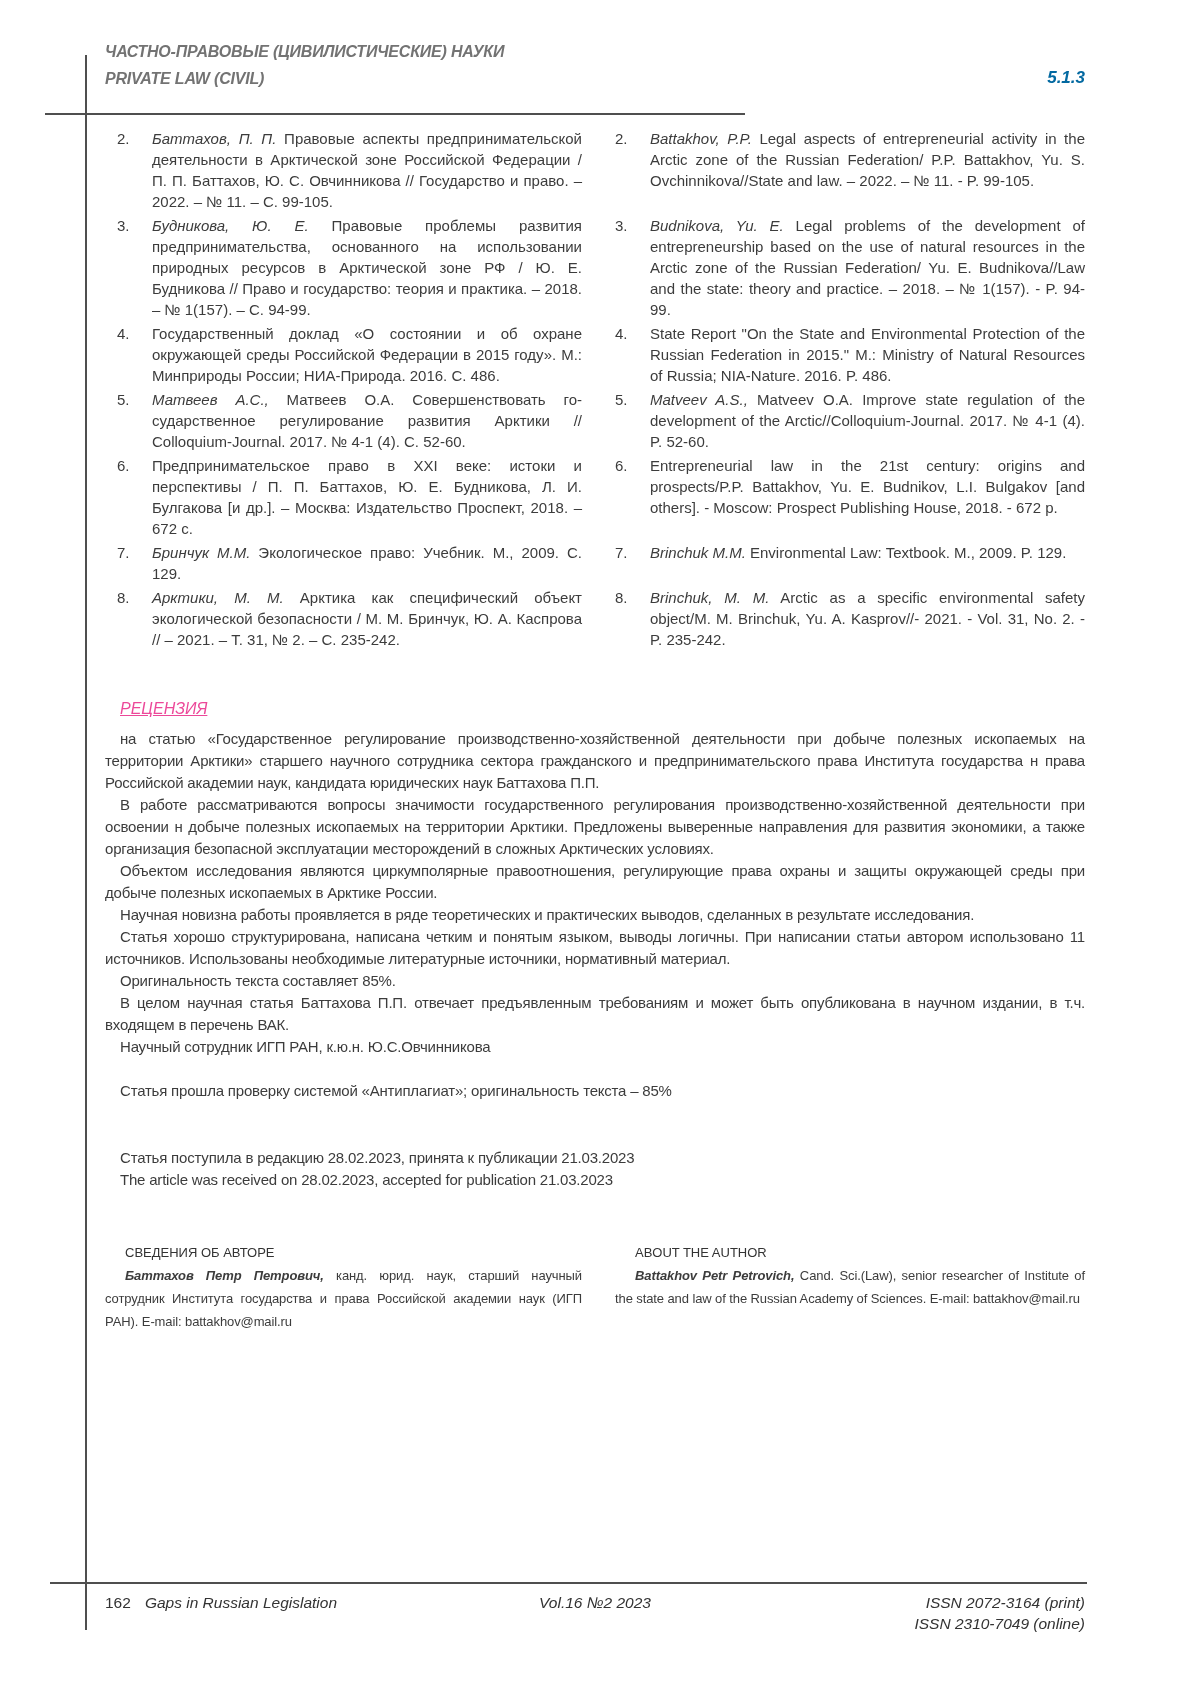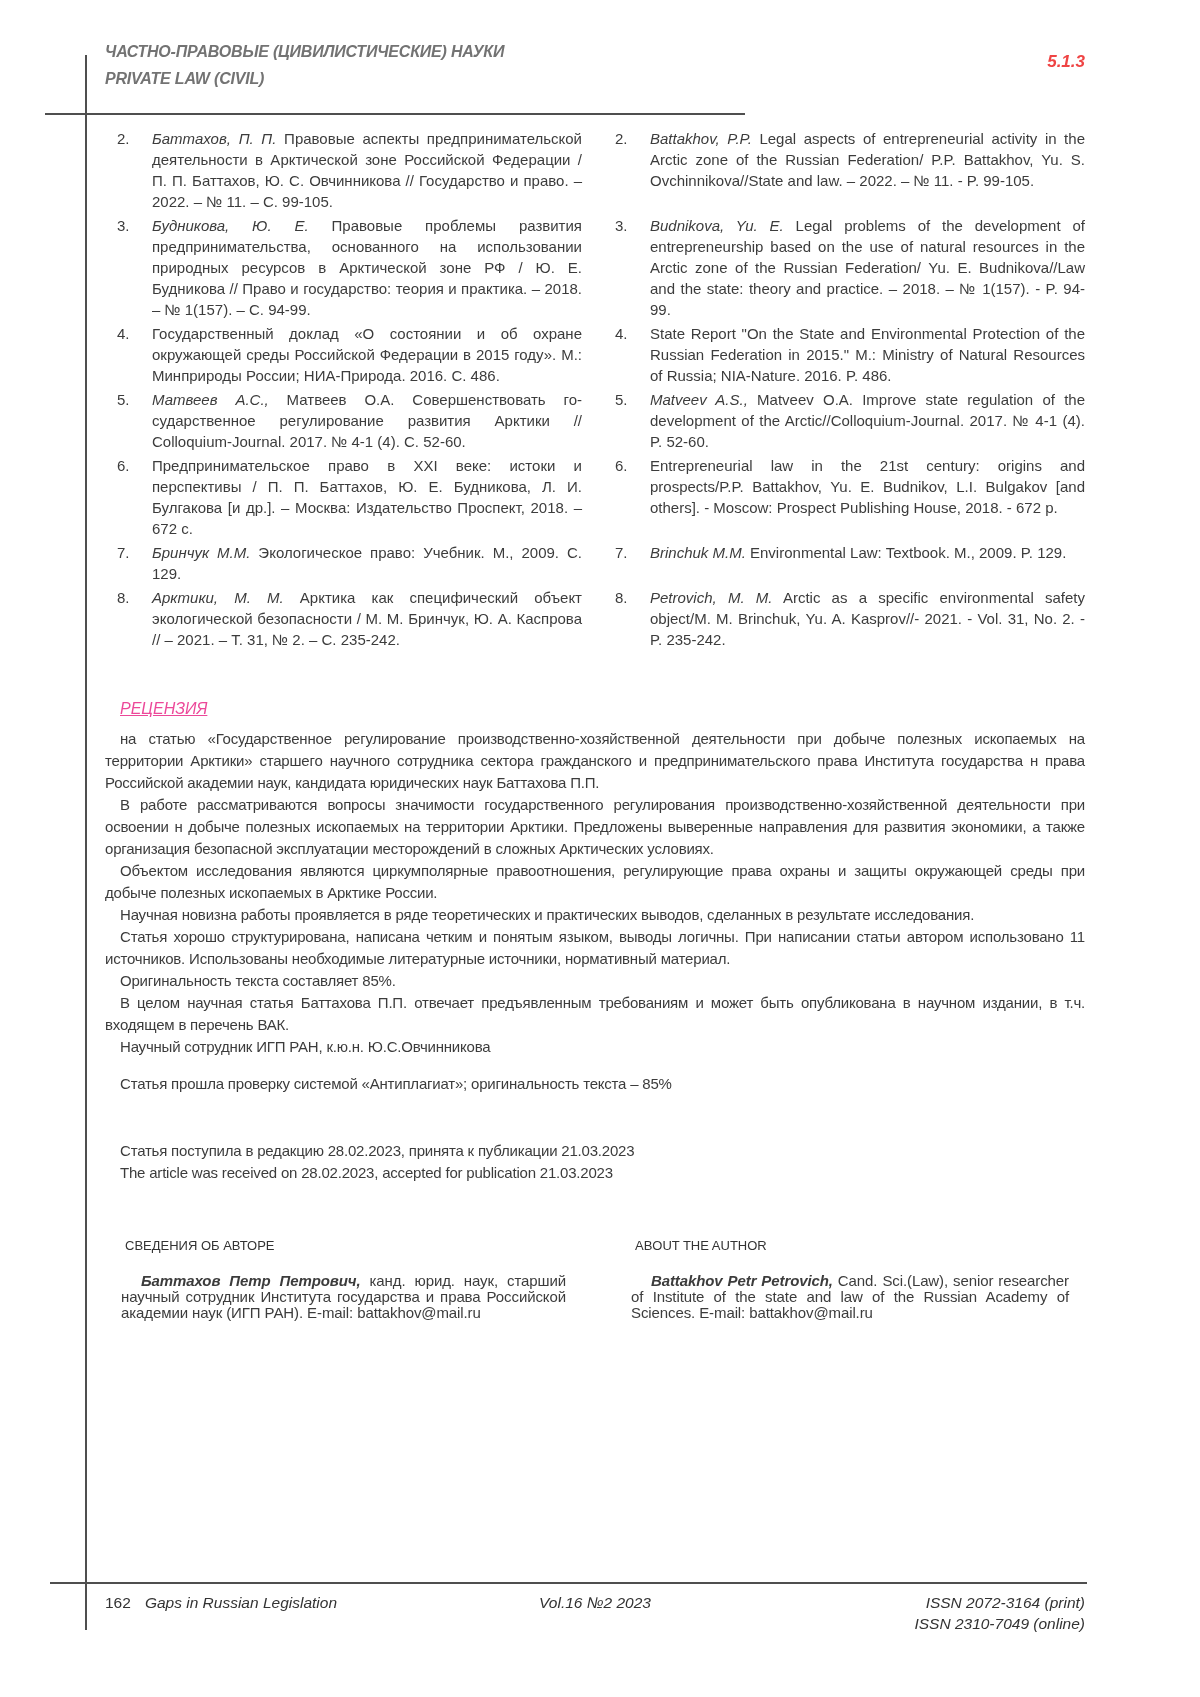--- a/index.html
+++ b/index.html
@@ -9,44 +9,44 @@
     color:#3c3c3c;overflow:hidden;
   }
   
   .v-rule{position:absolute;left:85px;top:55px;width:2px;height:1575px;background:#4f4f4f;}
   .h-rule-top{position:absolute;left:45px;top:113px;width:700px;height:2px;background:#4f4f4f;}
   .h-rule-bottom{position:absolute;left:50px;top:1582px;width:1037px;height:2px;background:#4f4f4f;}
 
   
   .page-header{position:absolute;left:105px;top:38px;width:980px;display:flex;justify-content:space-between;}
   .header-titles{font-weight:bold;font-style:italic;font-size:16px;line-height:27px;letter-spacing:-0.2px;color:#737373;}
-  .section-code{font-weight:bold;font-style:italic;font-size:17px;margin-top:14px;color:#ef4444;}
+  .section-code{font-weight:bold;font-style:italic;font-size:17px;margin-top:30px;color:#0369a1;}
 
   
   .main{position:absolute;left:105px;top:128px;width:980px;}
 
   
   .ref-row{display:grid;grid-template-columns:477px 470px;column-gap:33px;margin-bottom:3px;}
   .ref-cell{display:flex;font-size:15px;line-height:21px;}
   .ref-num{flex:0 0 47px;box-sizing:border-box;padding-left:12px;}
   .ref-cell.en .ref-num{flex:0 0 35px;padding-left:0;}
   .ref-text{flex:1;text-align:justify;hyphens:manual;}
   .ref-author{font-style:italic;}
 
   
   .review{margin-top:48px;}
   .review-heading{font-style:italic;text-decoration:underline;font-size:16px;line-height:22px;margin:0 0 8px 15px;color:#ec4899;}
   .review p{margin:0;font-size:15px;line-height:22px;text-align:justify;text-indent:15px;letter-spacing:-0.2px;hyphens:manual;}
-  .review p.spaced-top{margin-top:15px;}
+  .review p.spaced-top{margin-top:22px;}
   .review p.dates-top{margin-top:45px;}
 
   
   .about{display:grid;grid-template-columns:477px 470px;column-gap:33px;margin-top:50px;}
   .about h3{margin:0;font-size:13px;font-weight:normal;line-height:23px;text-indent:20px;color:#333;}
-  .about p{margin:16px;font-size:15px;line-height:16px;text-align:justify;text-indent:20px;letter-spacing:-0.1px;}
+  .about p{margin:0;font-size:13px;line-height:23px;text-align:justify;text-indent:20px;letter-spacing:-0.1px;}
   .author-name{font-weight:bold;font-style:italic;}
 
   
   .page-footer{position:absolute;left:105px;top:1592px;width:980px;display:flex;font-size:15.5px;line-height:21px;color:#333;}
   .footer-left{flex:1;display:flex;gap:14px;align-items:baseline;}
   .footer-center{flex:1;text-align:center;font-style:italic;}
   .footer-right{flex:1;text-align:right;font-style:italic;}
   .journal-title{font-style:italic;}
 </style>
 </head>
@@ -134,21 +134,21 @@
       </div>
     </div>
 
     <div class="ref-row">
       <div class="ref-cell">
         <span class="ref-num">8.</span>
         <span class="ref-text"><span class="ref-author">Арктики, М. М.</span><span> Арктика как специфический объект экологической безопасности / М. М. Бринчук, Ю. А. Каспрова // – 2021. – Т. 31, № 2. – С. 235-242.</span></span>
       </div>
       <div class="ref-cell en">
         <span class="ref-num">8.</span>
-        <span class="ref-text"><span class="ref-author">Petrovich, M. M.</span><span> Arctic as a specific environmental safety object/M. M. Brinchuk, Yu. A. Kasprov//- 2021. - Vol. 31, No. 2. - P. 235-242.</span></span>
+        <span class="ref-text"><span class="ref-author">Brinchuk, M. M.</span><span> Arctic as a specific environmental safety object/M. M. Brinchuk, Yu. A. Kasprov//- 2021. - Vol. 31, No. 2. - P. 235-242.</span></span>
       </div>
     </div>
 
   </div>
 
   <div class="review">
     <div class="review-heading">РЕЦЕНЗИЯ</div>
     <p>на статью «Государственное регулирование производственно-хозяйственной деятельности при добыче полез­ных ископаемых на территории Арктики» старшего научного сотрудника сектора гражданского и предпринима­тельского права Института государства н права Российской академии наук, кандидата юридических наук Батта­хова П.П.</p>
     <p>В работе рассматриваются вопросы значимости государственного регулирования производственно-хозяй­ственной деятельности при освоении н добыче полезных ископаемых на территории Арктики. Предложены вы­веренные направления для развития экономики, а также организация безопасной эксплуатации месторождений в сложных Арктических условиях.</p>
     <p>Объектом исследования являются циркумполярные правоотношения, регулирующие права охраны и защиты окружающей среды при добыче полезных ископаемых в Арктике России.</p>

